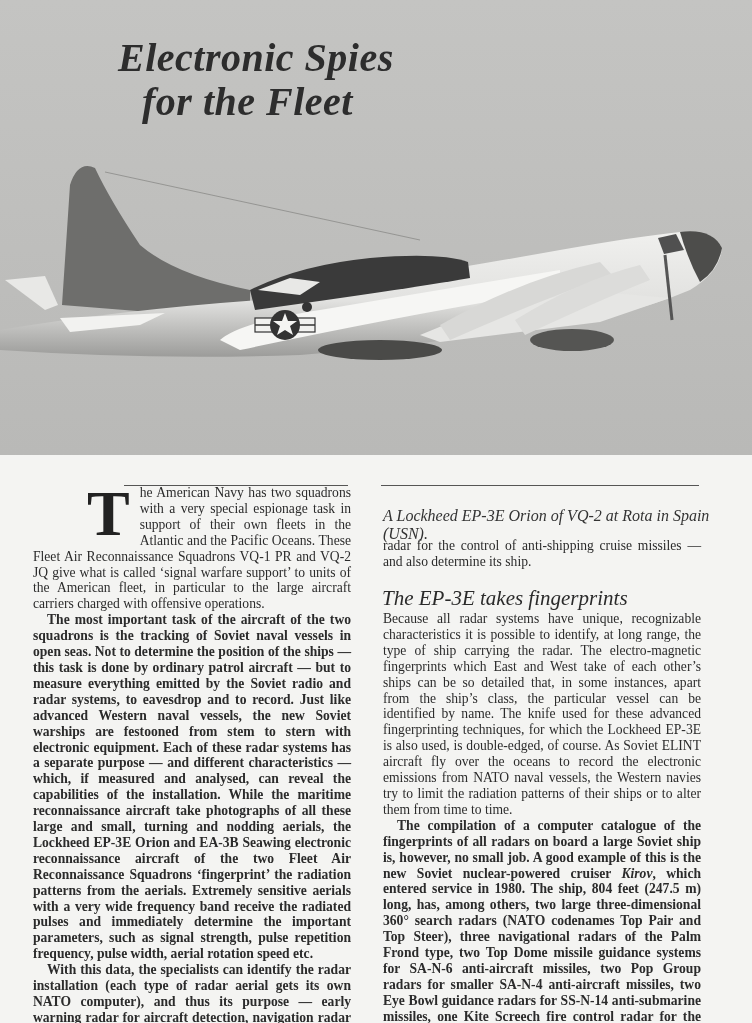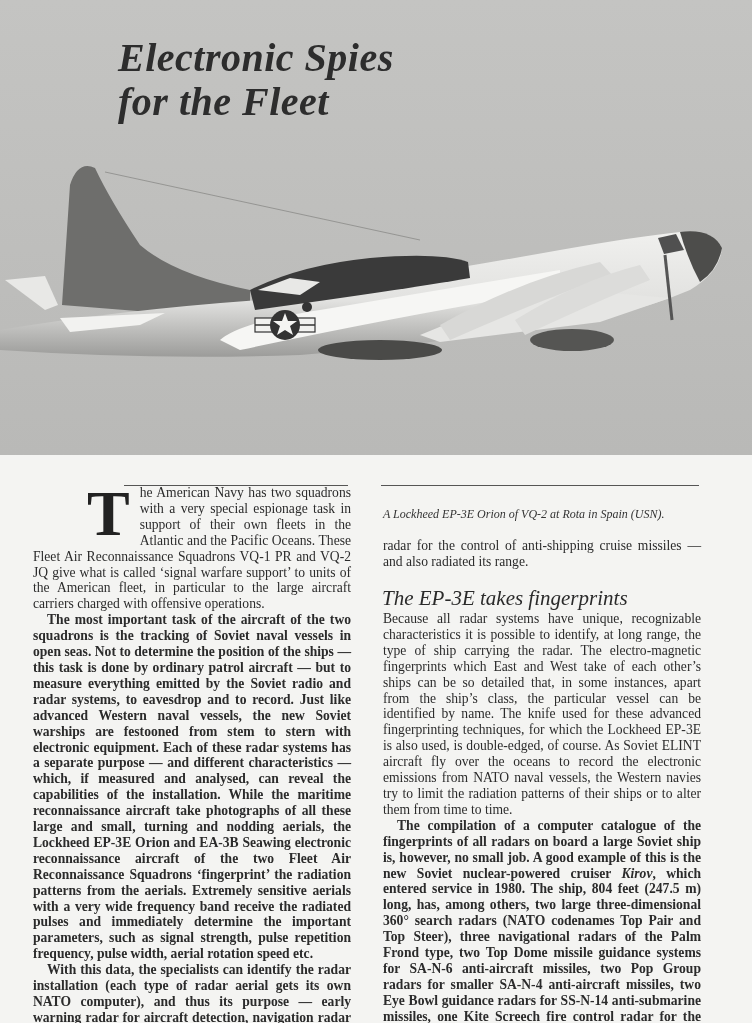--- a/index.html
+++ b/index.html
@@ -28,21 +28,21 @@
     .col p { margin: 0; }
     .col p.indent { text-indent: 14px; font-weight: bold; }
     .colL { left: 33px; top: 485px; width: 318px; }
     .dropcap {
       float: left; font-family: "Liberation Serif", "DejaVu Serif", serif;
       font-size: 64px; line-height: 50px; font-weight: bold; color: #222;
       margin: 2px 10px 0 54px; padding-top: 2px;
     }
     .caption {
       position: absolute; left: 383px; top: 507px; width: 330px;
-      font-style: italic; font-size: 12px; color: #333;
+      font-style: italic; font-size: 16px; color: #333;
     }
     .subhead {
       position: absolute; left: 382px; top: 586px;
       font-style: italic; font-size: 21px; color: #2a2a2a;
     }
     .colR2 { left: 383px; top: 611px; width: 318px; }
   </style>
 </head>
 <body>
 
@@ -101,37 +101,37 @@
       <rect x="255" y="318" width="60" height="14" fill="#f2f2f0" stroke="#333" stroke-width="1.2"></rect>
       <line x1="255" y1="325" x2="315" y2="325" stroke="#333" stroke-width="1.4"></line>
       <circle cx="285" cy="325" r="15" fill="#333"></circle>
       <polygon points="285,313 288,321 297,321 290,326 293,335 285,330 277,335 280,326 273,321 282,321" fill="#f4f4f2"></polygon>
     </g>
     <circle cx="307" cy="307" r="5" fill="#333"></circle>
     <rect x="0" y="0" width="752" height="455" fill="#ffffff" opacity="0" filter="url(#grain)"></rect>
   </svg>
   <div class="title">
     <div>Electronic Spies</div>
-    <div style="margin-left:0">for the Fleet</div>
+    <div style="margin-left:24px">for the Fleet</div>
   </div>
 </div>
 
 <div class="rule" style="left:124px; top:485px; width:224px;"></div>
 <div class="rule" style="left:381px; top:485px; width:318px;"></div>
 
 <div class="col colL">
   <p><span class="dropcap">T</span><span>he American Navy has two squadrons with a very special espionage task in support of their own fleets in the Atlantic and the Pacific Oceans. These Fleet Air Reconnaissance Squadrons VQ-1 PR and VQ-2 JQ give what is called ‘signal warfare support’ to units of the American fleet, in particular to the large aircraft carriers charged with offensive operations.</span></p>
   <p class="indent">The most important task of the aircraft of the two squadrons is the tracking of Soviet naval vessels in open seas. Not to determine the position of the ships — this task is done by ordinary patrol aircraft — but to measure everything emitted by the Soviet radio and radar systems, to eavesdrop and to record. Just like advanced Western naval vessels, the new Soviet warships are festooned from stem to stern with electronic equipment. Each of these radar systems has a separate purpose — and different characteristics — which, if measured and analysed, can reveal the capabilities of the installation. While the maritime reconnaissance aircraft take photographs of all these large and small, turning and nodding aerials, the Lockheed EP-3E Orion and EA-3B Seawing electronic reconnaissance aircraft of the two Fleet Air Reconnaissance Squadrons ‘fingerprint’ the radiation patterns from the aerials. Extremely sensitive aerials with a very wide frequency band receive the radiated pulses and immediately determine the important parameters, such as signal strength, pulse repetition frequency, pulse width, aerial rotation speed etc.</p>
   <p class="indent">With this data, the specialists can identify the radar installation (each type of radar aerial gets its own NATO computer), and thus its purpose — early warning radar for aircraft detection, navigation radar or perhaps a</p>
 </div>
 
 <div class="caption">A Lockheed EP-3E Orion of VQ-2 at Rota in Spain (USN).</div>
 
 <div class="col" style="left:383px; top:538px; width:318px;">
-  <p>radar for the control of anti-shipping cruise missiles — and also radiated its range.</p>
+  <p>radar for the control of anti-shipping cruise missiles — and also determine its ship.</p>
 </div>
 
 <div class="subhead">The EP-3E takes fingerprints</div>
 
 <div class="col colR2">
   <p>Because all radar systems have unique, recognizable characteristics it is possible to identify, at long range, the type of ship carrying the radar. The electro-magnetic fingerprints which East and West take of each other’s ships can be so detailed that, in some instances, apart from the ship’s class, the particular vessel can be identified by name. The knife used for these advanced fingerprinting techniques, for which the Lockheed EP-3E is also used, is double-edged, of course. As Soviet ELINT aircraft fly over the oceans to record the electronic emissions from NATO naval vessels, the Western navies try to limit the radiation patterns of their ships or to alter them from time to time.</p>
   <p class="indent"><span>The compilation of a computer catalogue of the fingerprints of all radars on board a large Soviet ship is, however, no small job. A good example of this is the new Soviet nuclear-powered cruiser </span><i>Kirov</i><span>, which entered service in 1980. The ship, 804 feet (247.5 m) long, has, among others, two large three-dimensional 360° search radars (NATO codenames Top Pair and Top Steer), three navigational radars of the Palm Frond type, two Top Dome missile guidance systems for SA-N-6 anti-aircraft missiles, two Pop Group radars for smaller SA-N-4 anti-aircraft missiles, two Eye Bowl guidance radars for SS-N-14 anti-submarine missiles, one Kite Screech fire control radar for the two 110 mm cannon, four Bass Tilt fire</span></p>
 </div>
 
 </body></html>

